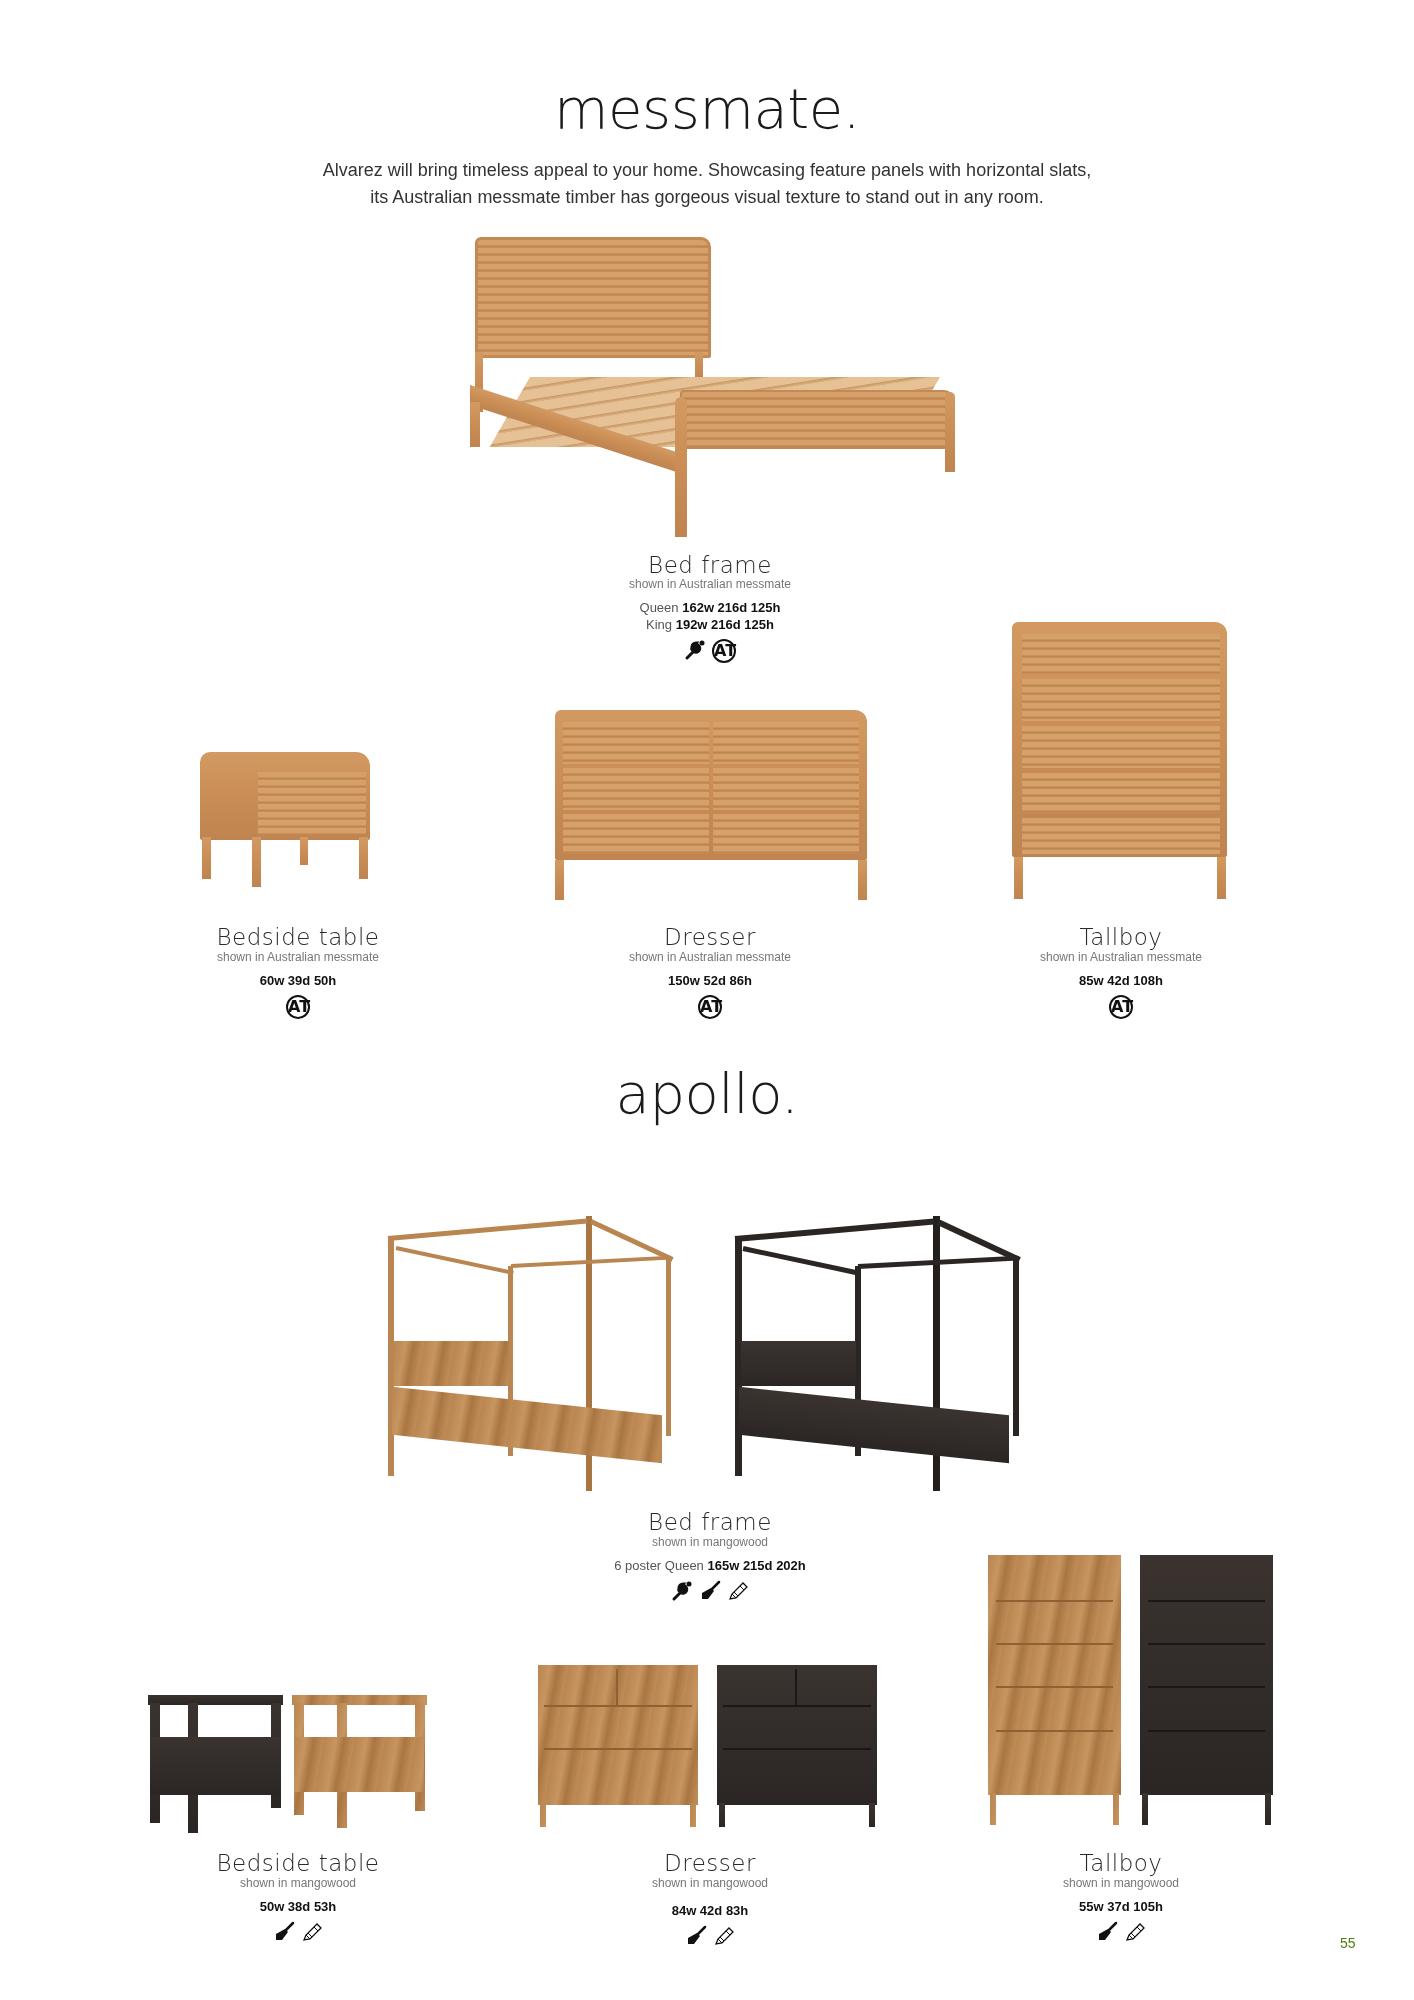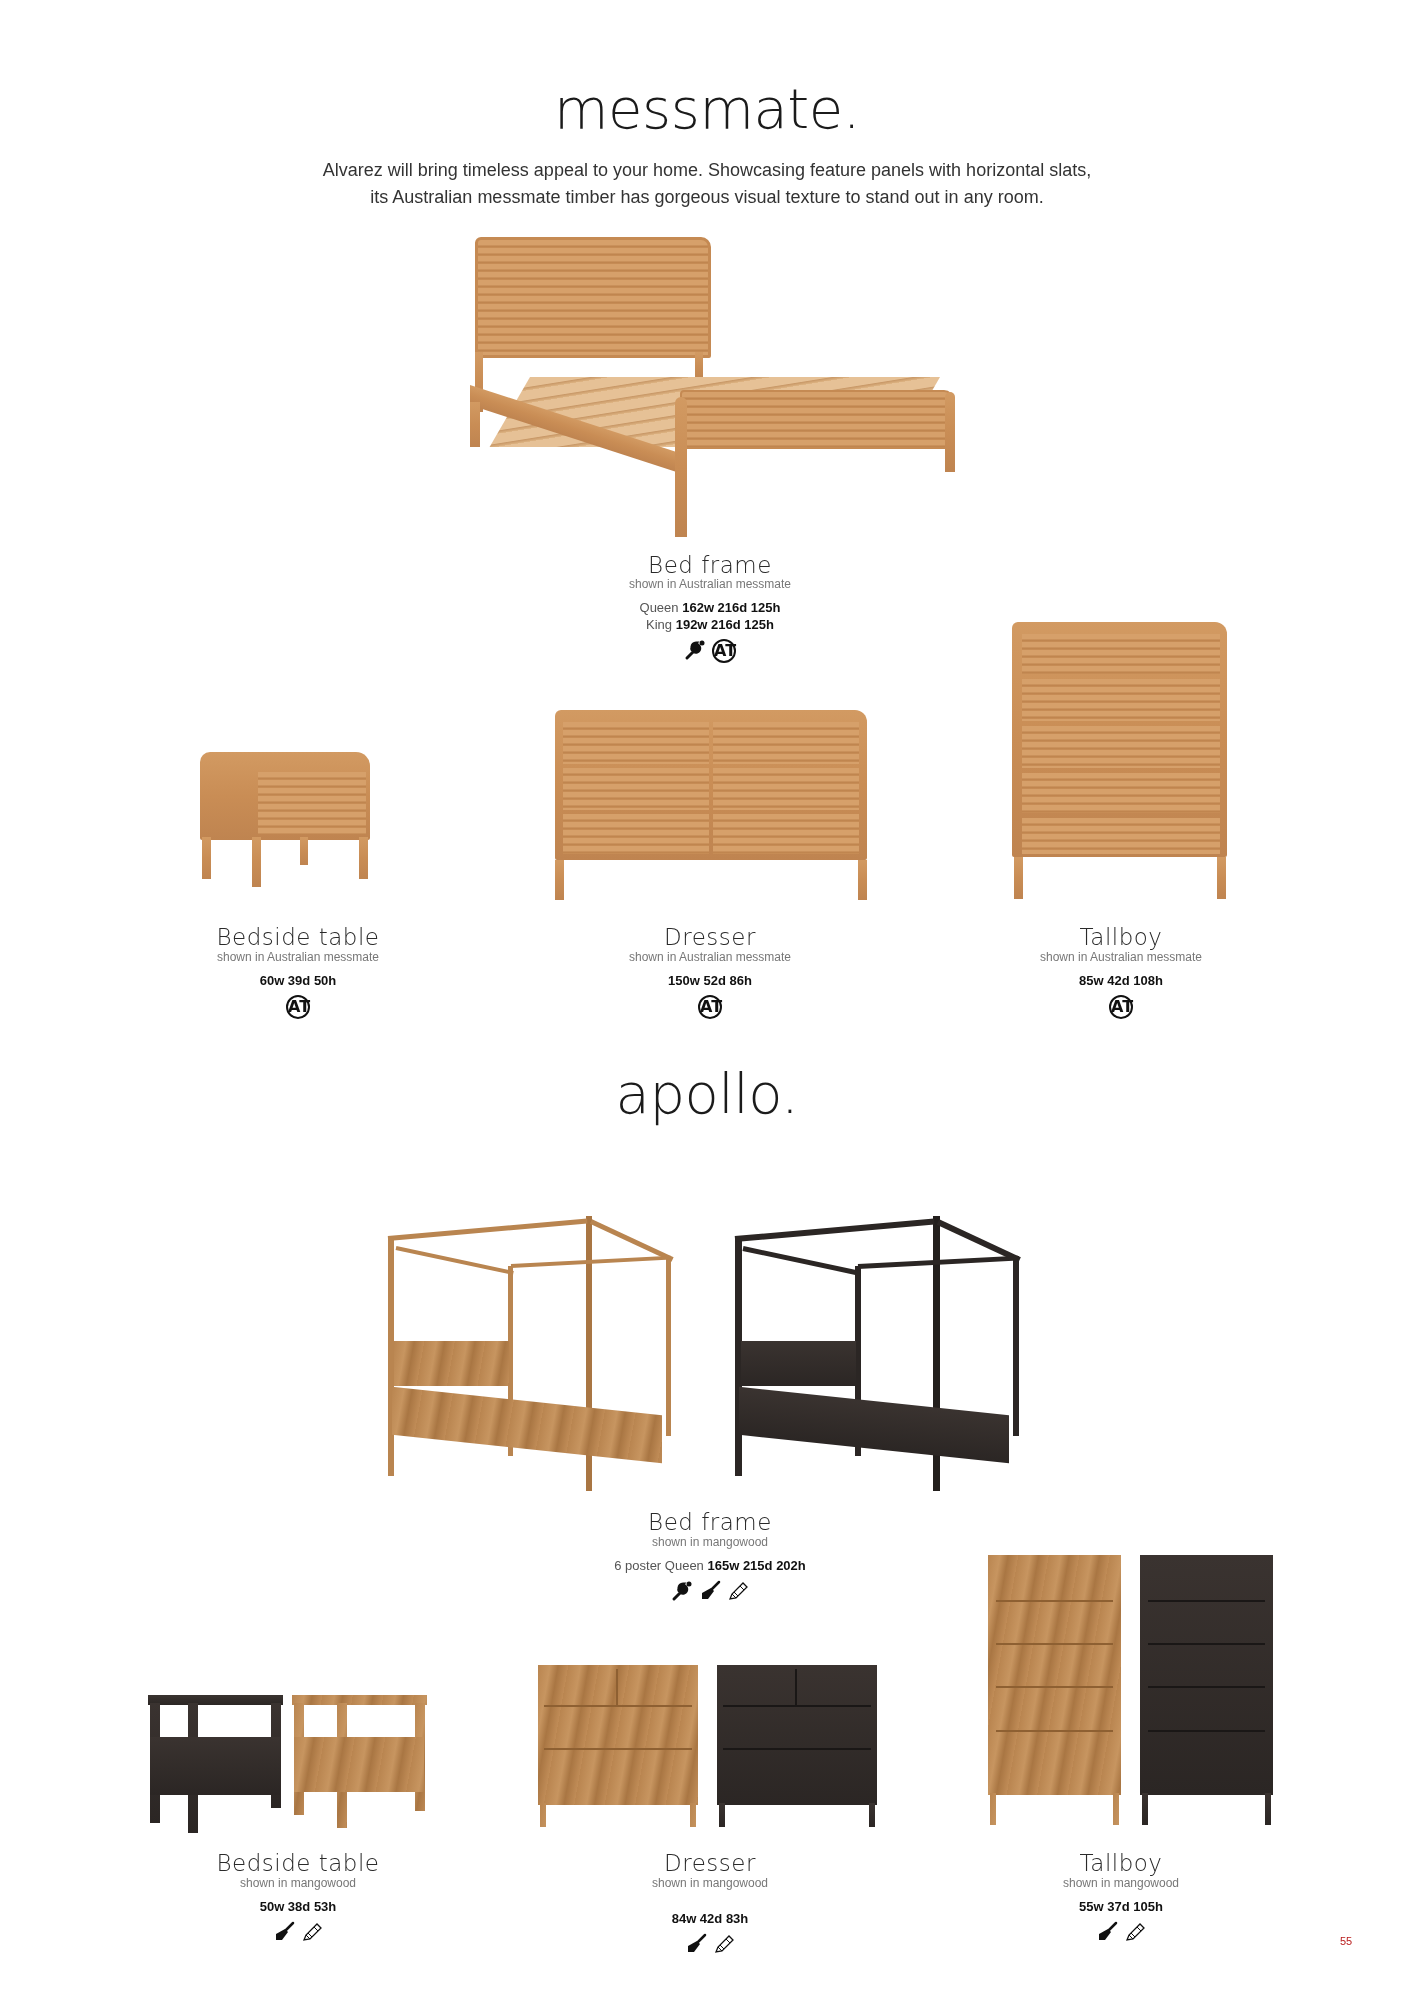--- a/index.html
+++ b/index.html
@@ -9,21 +9,21 @@
   .title { font-family:"DejaVu Sans", sans-serif; font-weight:200; font-size:56px; letter-spacing:-0.5px; color:#1b1b1b; width:100%; left:0; }
   .desc { font-size:18px; color:#333; width:100%; left:0; line-height:27px; }
   .pname { font-family:"DejaVu Sans", sans-serif; font-weight:300; font-size:23px; color:#2a2a2a; letter-spacing:0.5px; }
   .psub { font-size:12px; color:#777; }
   .pdims { font-size:13px; color:#111; font-weight:bold; line-height:17px; }
   .pdims .lbl { font-weight:normal; color:#555; }
   .block { position:absolute; width:300px; margin-left:-150px; text-align:center; }
   .icons { display:flex; justify-content:center; gap:6px; margin-top:6px; }
   .icon { display:inline-block; width:22px; height:22px; }
   .at-badge { width:20px; height:20px; border:2px solid #111; border-radius:50%; font-size:16px; font-weight:bold; line-height:20px; text-align:center; color:#111; font-family:"DejaVu Sans", sans-serif; }
-  .page-num { font-size:11px; color:#b91c1c; }
+  .page-num { font-size:14px; color:#4d7c0f; }
   
   .wood { background:linear-gradient(180deg,#d29a62 0%,#c98d55 50%,#bf8450 100%); }
   .slats { background:repeating-linear-gradient(180deg,#d6a06a 0px,#d6a06a 5px,#bd824c 6px,#c98f58 8px); }
   .darkwood { background:linear-gradient(180deg,#3a3330 0%,#2b2624 100%); }
   .mango { background:repeating-linear-gradient(100deg,#b98550 0px,#c79560 12px,#a97643 20px,#c08c57 30px); }
   .furn { position:absolute; }
 </style>
 </head>
 <body>
 
@@ -244,21 +244,21 @@
         </svg></span>
     <span class="icon"><svg width="22" height="22" viewBox="0 0 22 22">
           <path d="M3 19 L5 14 L16 3 L20 7 L9 18 Z" fill="none" stroke="#111" stroke-width="1.3"></path>
           <path d="M5 14 L9 18 M7 12 L11 16 M13 6 L17 10" stroke="#111" stroke-width="1"></path>
         </svg></span>
   </div>
 </div>
 <div class="block" style="left:710px;top:1850px;">
   <div class="pname">Dresser</div>
   <div class="psub">shown in mangowood</div>
-  <div class="pdims" style="margin-top:20px;">84w 42d 83h</div>
+  <div class="pdims" style="margin-top:12px;">84w 42d 83h</div>
   <div class="icons">
     <span class="icon"><svg width="22" height="22" viewBox="0 0 22 22">
           <path d="M20 2 L13 9" stroke="#111" stroke-width="2.5" stroke-linecap="round"></path>
           <path d="M12 8 L15 11 L9 19 L3 19 L3 13 Z" fill="#111"></path>
         </svg></span>
     <span class="icon"><svg width="22" height="22" viewBox="0 0 22 22">
           <path d="M3 19 L5 14 L16 3 L20 7 L9 18 Z" fill="none" stroke="#111" stroke-width="1.3"></path>
           <path d="M5 14 L9 18 M7 12 L11 16 M13 6 L17 10" stroke="#111" stroke-width="1"></path>
         </svg></span>
   </div>

